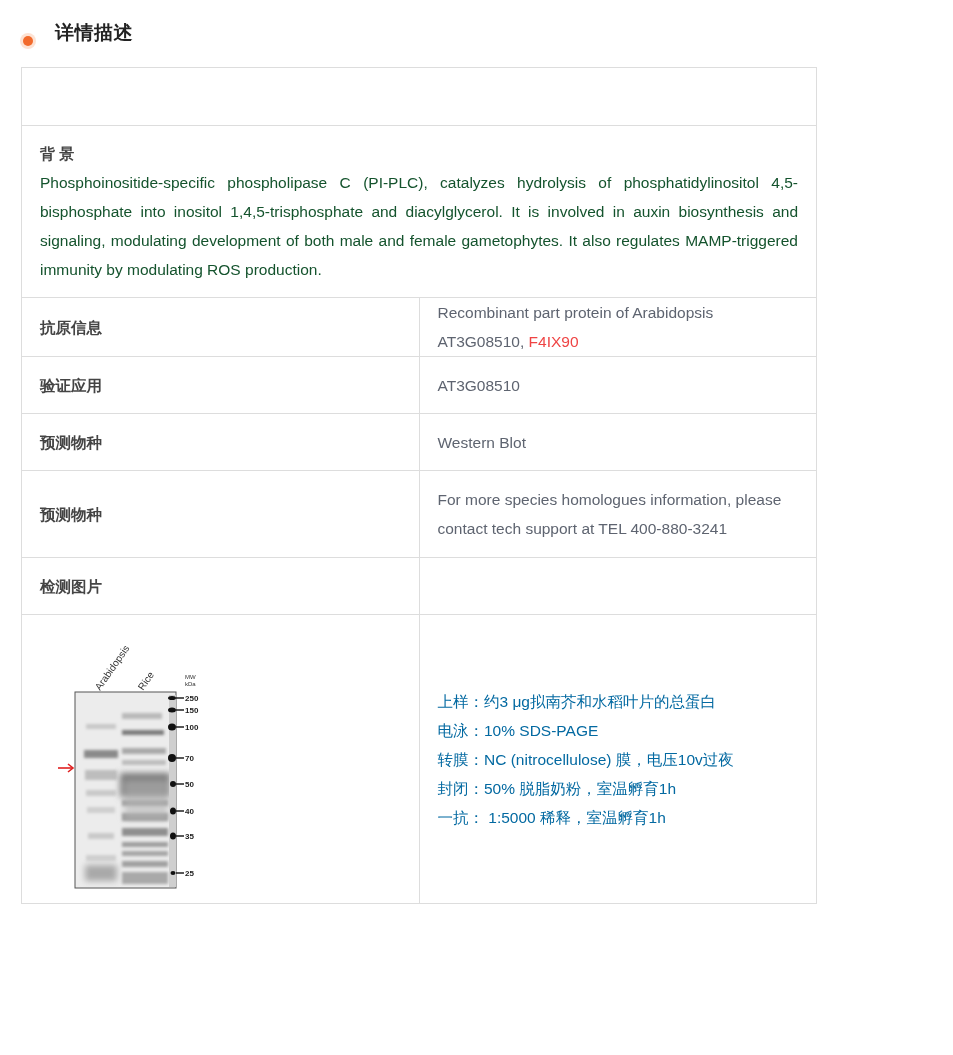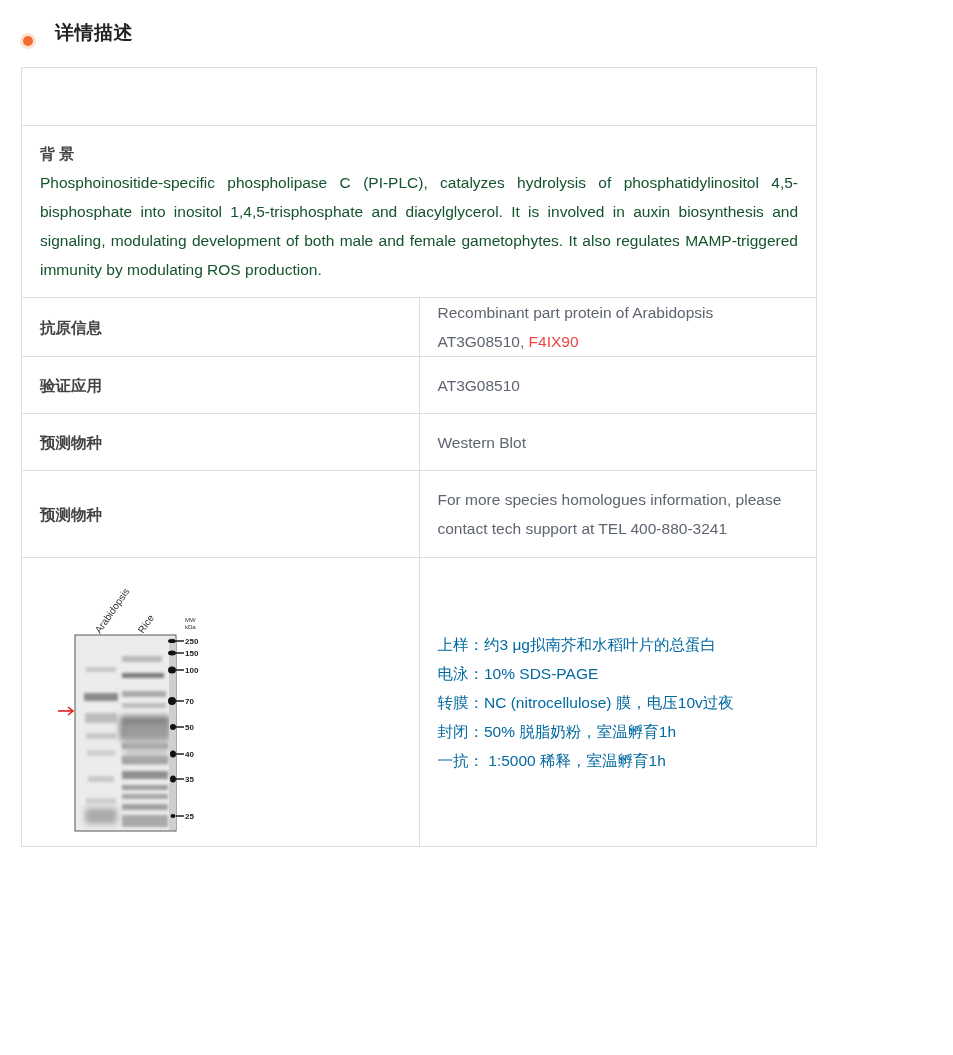--- a/index.html
+++ b/index.html
@@ -51,20 +51,24 @@
     <td class="label">验证应用</td>
     <td class="value">AT3G08510</td>
   </tr>
   <tr class="std">
     <td class="label">预测物种</td>
     <td class="value">Western Blot</td>
   </tr>
   <tr class="tall">
     <td class="label">预测物种</td>
     <td class="value">For more species homologues information, please contact tech support at TEL 400-880-3241</td>
+  </tr>
+  <tr class="std">
+    <td class="label">检测图片</td>
+    <td class="value"></td>
   </tr>
   <tr class="img-row">
     <td class="img-cell">
       <div class="blot-wrap">
         <svg width="200" height="288" viewBox="0 0 200 288" xmlns="http://www.w3.org/2000/svg" style="position:absolute;left:0;top:0;">
           <defs>
             <filter id="blur1" x="-20%" y="-50%" width="140%" height="200%">
                   <feGaussianBlur stdDeviation="1.6"></feGaussianBlur>
                 </filter>
             <filter id="blur2" x="-20%" y="-50%" width="140%" height="200%">

